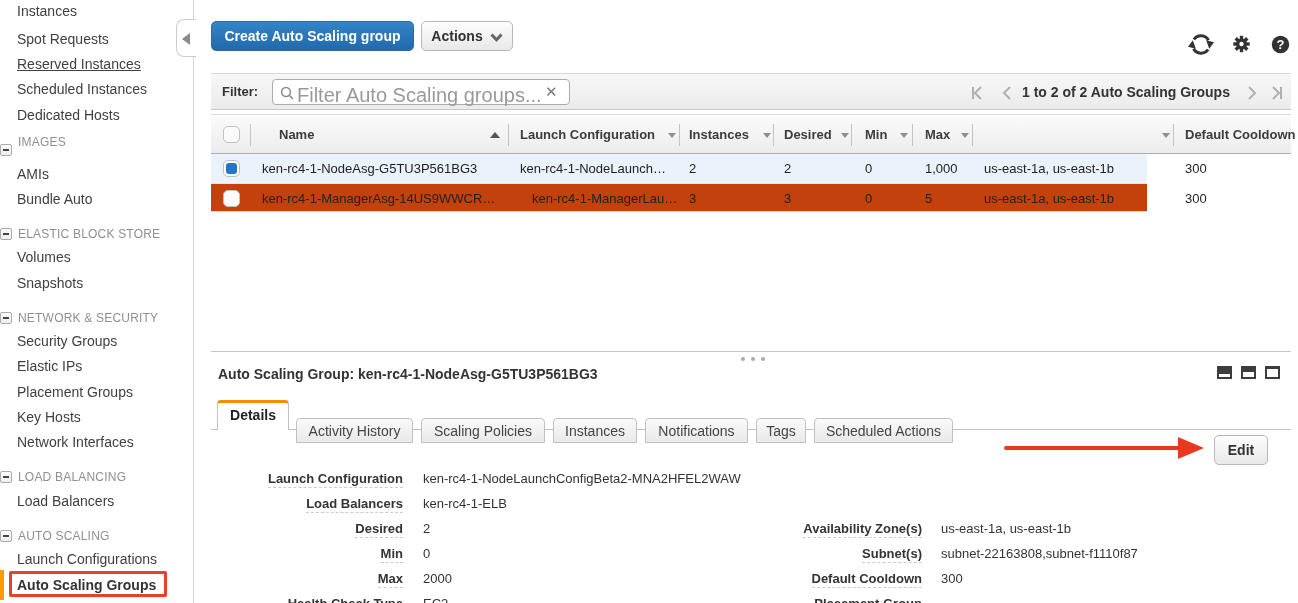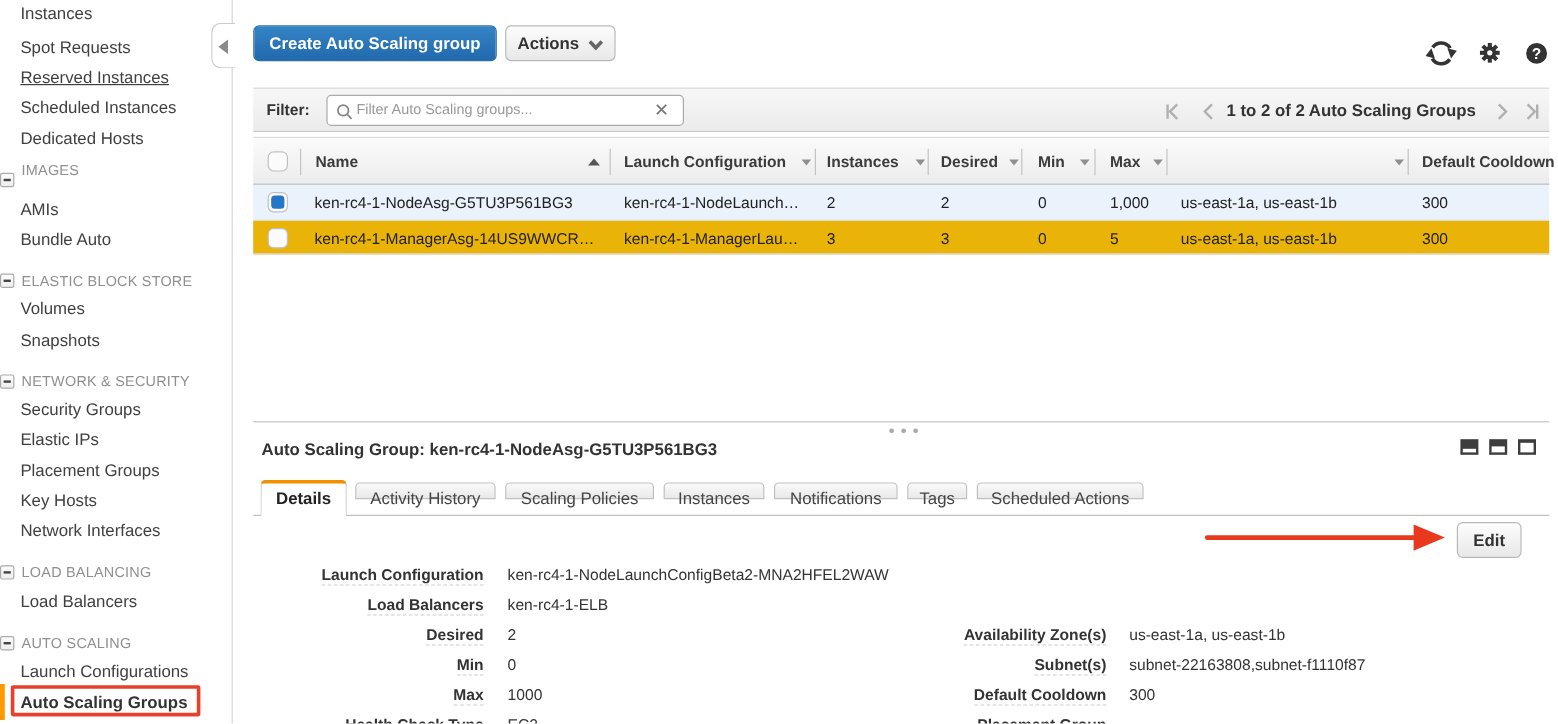--- a/index.html
+++ b/index.html
@@ -28,51 +28,51 @@
 #btn-actions svg { vertical-align:-1px; margin-left:7px; }
 
 
 #icons-tr { position:absolute; left:1188px; top:32px; width:110px; height:26px; }
 
 
 #filterbar { position:absolute; left:211px; top:73px; width:1080px; height:37px; background:linear-gradient(#f7f7f7,#ebebeb); border-top:1px solid #d8d8d8; border-bottom:1px solid #c8c8c8; }
 #filterbar .flabel { position:absolute; left:11px; top:10px; font-size:13px; font-weight:bold; color:#333; }
 #searchbox { position:absolute; left:61px; top:5px; width:298px; height:26px; background:#fff; border:1px solid #ababab; border-radius:4px; }
 #searchbox .mag { position:absolute; left:7px; top:6px; }
-#searchbox .ph { position:absolute; left:24px; top:4px; font-size:12px; color:#999; }
+#searchbox .ph { position:absolute; left:24px; top:4px; font-size:20px; color:#999; }
 #searchbox .clr { position:absolute; left:272px; top:3px; font-size:15px; color:#777; }
 
 
 #pager { position:absolute; left:0; top:0; width:1080px; height:36px;text-decoration:underline; }
 #pager .pt { position:absolute; top:1px; height:35px; line-height:35px; font-size:14px; font-weight:bold; color:#333; }
 #pager svg { position:absolute; top:11px; }
 
 
 #thead { position:absolute; left:211px; top:114px; width:1080px; height:40px; background:linear-gradient(#fbfbfb,#ececec); border-top:1px solid #dcdcdc; border-bottom:1px solid #b0b0b0; }
 .hcell { position:absolute; top:0; height:39px; line-height:39px; font-size:13px; font-weight:bold; color:#3b3b3b; white-space:nowrap; }
 .hsep { position:absolute; top:9px; height:22px; width:1px; background:#c3c3c3; }
 .chev-s { position:absolute; top:18px; width:0; height:0; border-left:4px solid transparent; border-right:4px solid transparent; border-top:5px solid #8f8f8f; }
 .sort-up { position:absolute; top:17px; width:0; height:0; border-left:5px solid transparent; border-right:5px solid transparent; border-bottom:6px solid #555; }
-.trow { position:absolute; left:211px; width:1080px; height:28px; }
+.trow { position:absolute; left:211px; width:936px; height:28px; }
 #row1 { top:154px; height:30px; background:#eaf2fb; border-bottom:1px solid #dce4ed;}
-#row2 { top:184px; height:28px; background:#eab308; border-bottom:1px solid #d9d9d9;}
+#row2 { top:184px; height:28px; background:#c2410c; border-bottom:1px solid #d9d9d9;}
 .tcell { position:absolute; top:0; height:29px; line-height:29px; font-size:13px; color:#222; white-space:nowrap; }
 .cb { position:absolute; left:12px; top:6px; width:17px; height:17px; background:#fbfbfb; border:1px solid #c0c0c0; border-radius:5px; }
 .cb.checked { background:#fff; }
 .cb.checked:after { content:""; position:absolute; left:2px; top:2px; width:11px; height:11px; background:#2277c8; border-radius:3px; }
 
 
 #split { position:absolute; left:211px; top:351px; width:1080px; height:1px; background:#c5c5c5; }
 .dot { position:absolute; top:357px; width:4px; height:4px; border-radius:2px; background:#a9a9a9; }
 #panel-h { position:absolute; left:218px; top:366px; font-size:14px; font-weight:bold; color:#333; }
 .layicon { position:absolute; top:366px; width:15px; height:13px; background:#3d3d3d; }
 .layicon .w { position:absolute; left:2px; background:#fff; width:11px; }
 
 
-.tab { position:absolute; top:402px; height:14px; background:linear-gradient(#fafafa,#e9e9e9); border:1px solid #c0c0c0; border-radius:4px 4px 0 0; font-size:14px; color:#444; text-align:center; line-height:25px; }
+.tab { position:absolute; top:418px; height:25px; background:linear-gradient(#fafafa,#e9e9e9); border:1px solid #c0c0c0; border-radius:4px 4px 0 0; font-size:14px; color:#444; text-align:center; line-height:25px; }
 #tab-details { top:400px; height:30px; background:#fff; border-bottom:none; border-top:3px solid #f09000; font-weight:bold; color:#222; line-height:24px; z-index:3;}
 #tabline { position:absolute; left:211px; top:429px; width:1080px; height:1px; background:#c0c0c0; }
 
 #btn-edit { left:1214px; top:435px; width:54px; height:30px; line-height:28px; }
 #arrow { position:absolute; left:1004px; top:446px; width:176px; height:4px; background:#e8391f; border-radius:2px; }
 #arrowhead { position:absolute; left:1178px; top:437px; width:0; height:0; border-top:11px solid transparent; border-bottom:11px solid transparent; border-left:26px solid #e8391f; }
 
 
 .dlabel { position:absolute; font-size:13px; font-weight:bold; color:#333; white-space:nowrap; border-bottom:1px dashed #ccc; padding-bottom:1px; }
 .dval { position:absolute; font-size:13px; color:#333; white-space:nowrap; }
@@ -173,21 +173,21 @@
     <svg style="left:1056px;" width="16" height="16" viewBox="0 0 16 16">
         <polyline points="6,2 12,8 6,14" fill="none" stroke="#b0b0b0" stroke-width="2"></polyline>
         <line x1="14" y1="2" x2="14" y2="14" stroke="#b0b0b0" stroke-width="2"></line>
       </svg>
   </div>
 </div>
 
 <div id="thead">
   <div class="cb" style="left:12px; top:10.5px;"></div>
   <div class="hsep" style="left:39px;"></div>
-  <div class="hcell" style="left:52px;">Name</div>
+  <div class="hcell" style="left:68px;">Name</div>
   <div class="sort-up" style="left:279px;"></div>
   <div class="hsep" style="left:297px;"></div>
   <div class="hcell" style="left:309px;">Launch Configuration</div>
   <div class="chev-s" style="left:457px;"></div>
   <div class="hsep" style="left:468px;"></div>
   <div class="hcell" style="left:478px;">Instances</div>
   <div class="chev-s" style="left:552px;"></div>
   <div class="hsep" style="left:562px;"></div>
   <div class="hcell" style="left:573px;">Desired</div>
   <div class="chev-s" style="left:630px;"></div>
@@ -210,21 +210,21 @@
   <div class="tcell" style="left:478px;">2</div>
   <div class="tcell" style="left:573px;">2</div>
   <div class="tcell" style="left:654px;">0</div>
   <div class="tcell" style="left:714px;">1,000</div>
   <div class="tcell" style="left:773px;">us-east-1a, us-east-1b</div>
   <div class="tcell" style="left:974px;">300</div>
 </div>
 <div class="trow" id="row2">
   <div class="cb"></div>
   <div class="tcell" style="left:51px;">ken-rc4-1-ManagerAsg-14US9WWCR…</div>
-  <div class="tcell" style="left:309px;">ken-rc4-1-ManagerLau…</div>
+  <div class="tcell" style="left:321px;">ken-rc4-1-ManagerLau…</div>
   <div class="tcell" style="left:478px;">3</div>
   <div class="tcell" style="left:573px;">3</div>
   <div class="tcell" style="left:654px;">0</div>
   <div class="tcell" style="left:714px;">5</div>
   <div class="tcell" style="left:773px;">us-east-1a, us-east-1b</div>
   <div class="tcell" style="left:974px;">300</div>
 </div>
 
 <div id="split"></div>
 <div class="dot" style="left:741px;"></div>
@@ -257,21 +257,21 @@
 <div id="details">
 <div class="dlabel" style="top:471px; right:895px;">Launch Configuration</div>
 <div class="dval" style="top:471px; left:423px;">ken-rc4-1-NodeLaunchConfigBeta2-MNA2HFEL2WAW</div>
 <div class="dlabel" style="top:496px; right:895px;">Load Balancers</div>
 <div class="dval" style="top:496px; left:423px;">ken-rc4-1-ELB</div>
 <div class="dlabel" style="top:521px; right:895px;">Desired</div>
 <div class="dval" style="top:521px; left:423px;">2</div>
 <div class="dlabel" style="top:546px; right:895px;">Min</div>
 <div class="dval" style="top:546px; left:423px;">0</div>
 <div class="dlabel" style="top:571px; right:895px;">Max</div>
-<div class="dval" style="top:571px; left:423px;">1000</div>
+<div class="dval" style="top:571px; left:423px;">2000</div>
 <div class="dlabel" style="top:596px; right:895px;">Health Check Type</div>
 <div class="dval" style="top:596px; left:423px;">EC2</div>
 <div class="dlabel" style="top:521px; right:376px;">Availability Zone(s)</div>
 <div class="dval" style="top:521px; left:941px;">us-east-1a, us-east-1b</div>
 <div class="dlabel" style="top:546px; right:376px;">Subnet(s)</div>
 <div class="dval" style="top:546px; left:941px;">subnet-22163808,subnet-f1110f87</div>
 <div class="dlabel" style="top:571px; right:376px;">Default Cooldown</div>
 <div class="dval" style="top:571px; left:941px;">300</div>
 <div class="dlabel" style="top:596px; right:376px;">Placement Group</div>
 </div>

